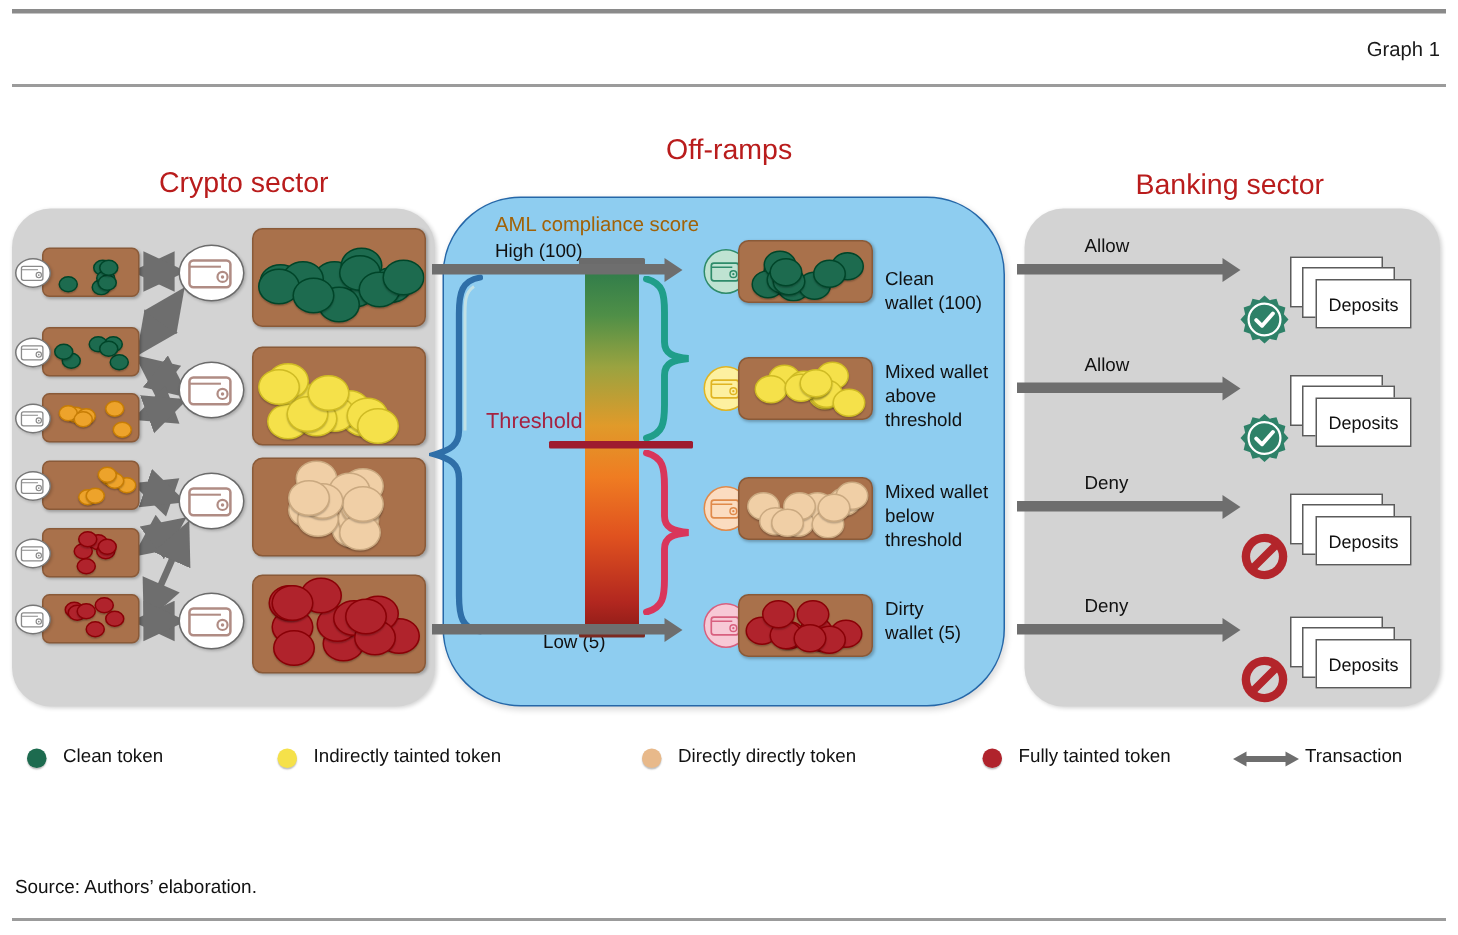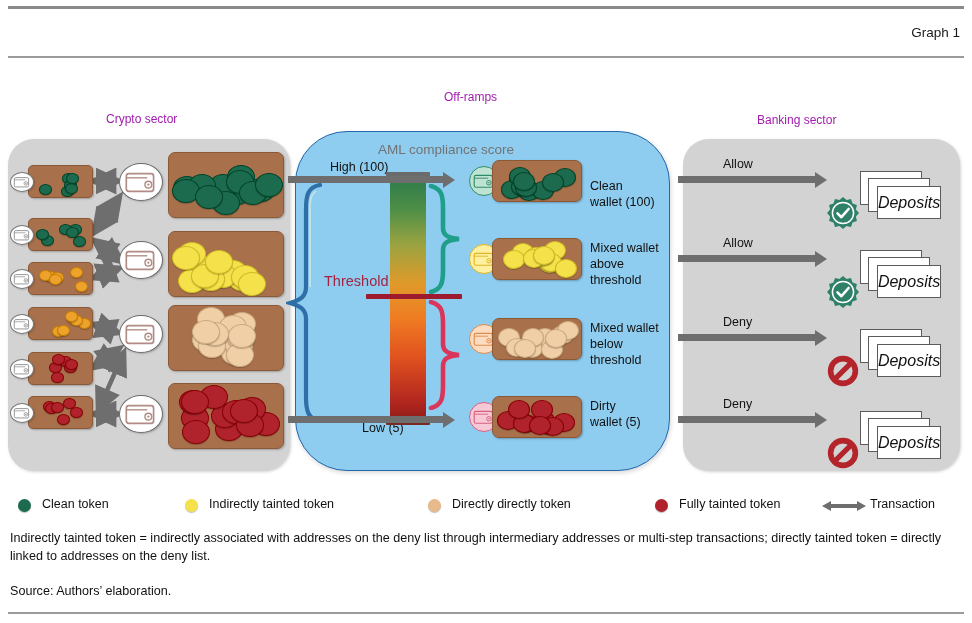--- a/index.html
+++ b/index.html
@@ -29,21 +29,21 @@
     font-size: 17.5px; color: #1a1a1a; letter-spacing: -0.1px;
     white-space: nowrap;
   }
   #graph-label {
     position: absolute; right: 12px; top: 25px;
     font-size: 13.5px; color: #1a1a1a;
   }
 
   
   .section-caption {
-    position: absolute; font-size: 12px; color: #a21caf; white-space: nowrap;
+    position: absolute; font-size: 19px; color: #b91c1c; white-space: nowrap;
   }
   #cap-crypto  { left: 106px; top: 112px; }
   #cap-offramp { left: 444px; top: 90px; }
   #cap-bank    { left: 757px; top: 113px; }
 
   
   #panel-crypto {
     position: absolute; left: 8px; top: 139px; width: 282px; height: 332px;
     background: #d3d3d3; border-radius: 26px;
     box-shadow: 1px 1px 3px rgba(0,0,0,.18);
@@ -53,21 +53,21 @@
     background: #d3d3d3; border-radius: 26px;
     box-shadow: 1px 1px 3px rgba(0,0,0,.18);
   }
   #panel-offramp {
     position: absolute; left: 295px; top: 131px; width: 375px; height: 340px;
     background: #8ecdf0; border: 1.6px solid #2567a8; border-radius: 52px;
     box-shadow: 1px 2px 4px rgba(0,0,0,.15);
   }
   #aml-score-label {
     position: absolute; left: 330px; top: 142px;
-    font-size: 13.5px; color: #737373; white-space: nowrap; margin-left: 48px;
+    font-size: 13.5px; color: #a16207; white-space: nowrap;
   }
   #label-high {
     position: absolute; left: 330px; top: 160px;
     font-size: 12.5px; color: #111; white-space: nowrap;
   }
   #label-low {
     position: absolute; left: 362px; top: 421px;
     font-size: 12.5px; color: #111; white-space: nowrap;
   }
   #label-threshold {
@@ -150,21 +150,21 @@
 
   
   .dep-group { position: absolute; width: 82px; height: 56px; }
   .dep-sheet {
     position: absolute; background: #fff; border: 1.3px solid #5b5b5b;
   }
   .dep-sheet.s1 { left: 0;  top: 0;  width: 62px; height: 34px; }
   .dep-sheet.s2 { left: 8px; top: 7px; width: 62px; height: 34px; }
   .dep-sheet.s3 { left: 17px; top: 15px; width: 64px; height: 33px;
     display: flex; align-items: center; justify-content: center; }
-  .dep-text { font-size: 16px; color: #111; font-style: italic; }
+  .dep-text { font-size: 12px; color: #111; }
 
   .badge { position: absolute; width: 34px; height: 34px; }
 
   
   #legend {
     position: absolute; left: 10px; top: 494px; width: 952px; height: 24px;
   }
   .lg-item { position: absolute; top: 0; height: 24px; white-space: nowrap; }
   .lg-dot {
     position: absolute; left: 0; top: 5px; width: 13px; height: 13px;
@@ -633,17 +633,16 @@
       <div class="lg-item" style="left: 645px;">
         <span class="lg-dot" style="background:#b0232c; box-shadow:0 1px 1px rgba(0,0,0,.25)"></span>
         <span class="lg-txt">Fully tainted token</span>
       </div>
       <div class="lg-item" style="left: 820px;">
         <span class="lg-arrow"></span>
         <span class="lg-txt" style="left:40px">Transaction</span>
       </div>
     </div>
 
-  <div id="footnote">Indirectly tainted token = indirectly associated with addresses on the deny list through intermediary addresses or multi-step transactions; directly tainted token = directly linked to addresses on the deny list.</div>
   <div id="source">Source: Authors’ elaboration.</div>
   <div class="rule-bottom"></div>
 
 </div>
 
 </body></html>

